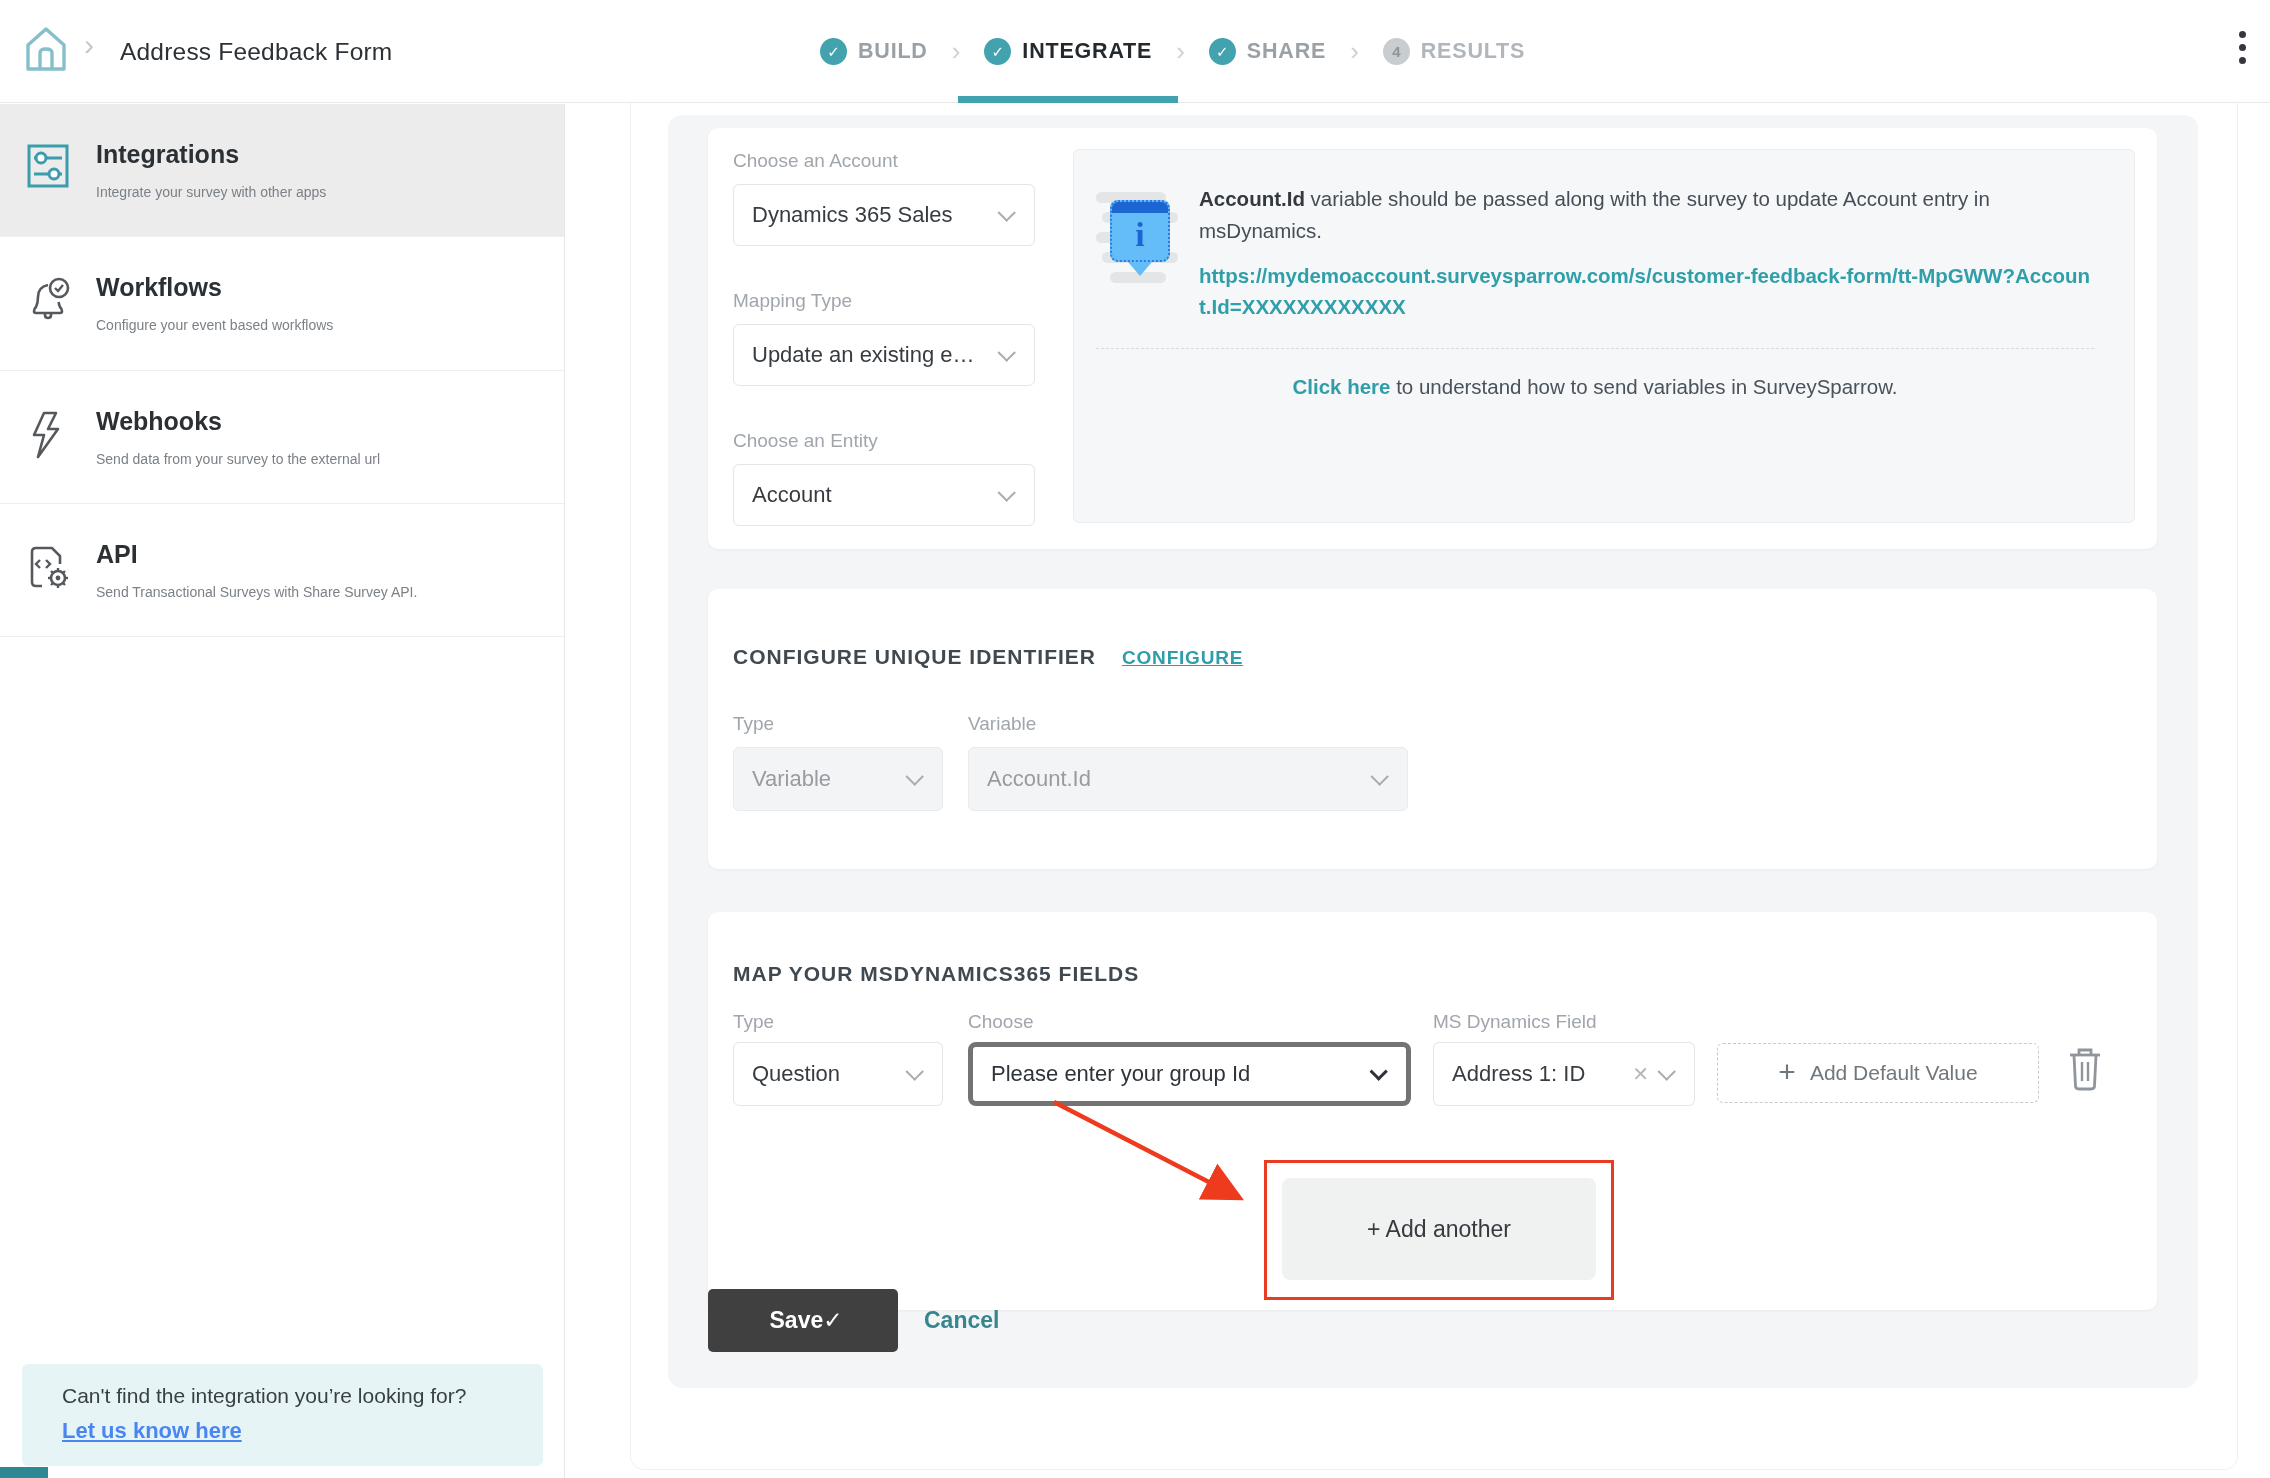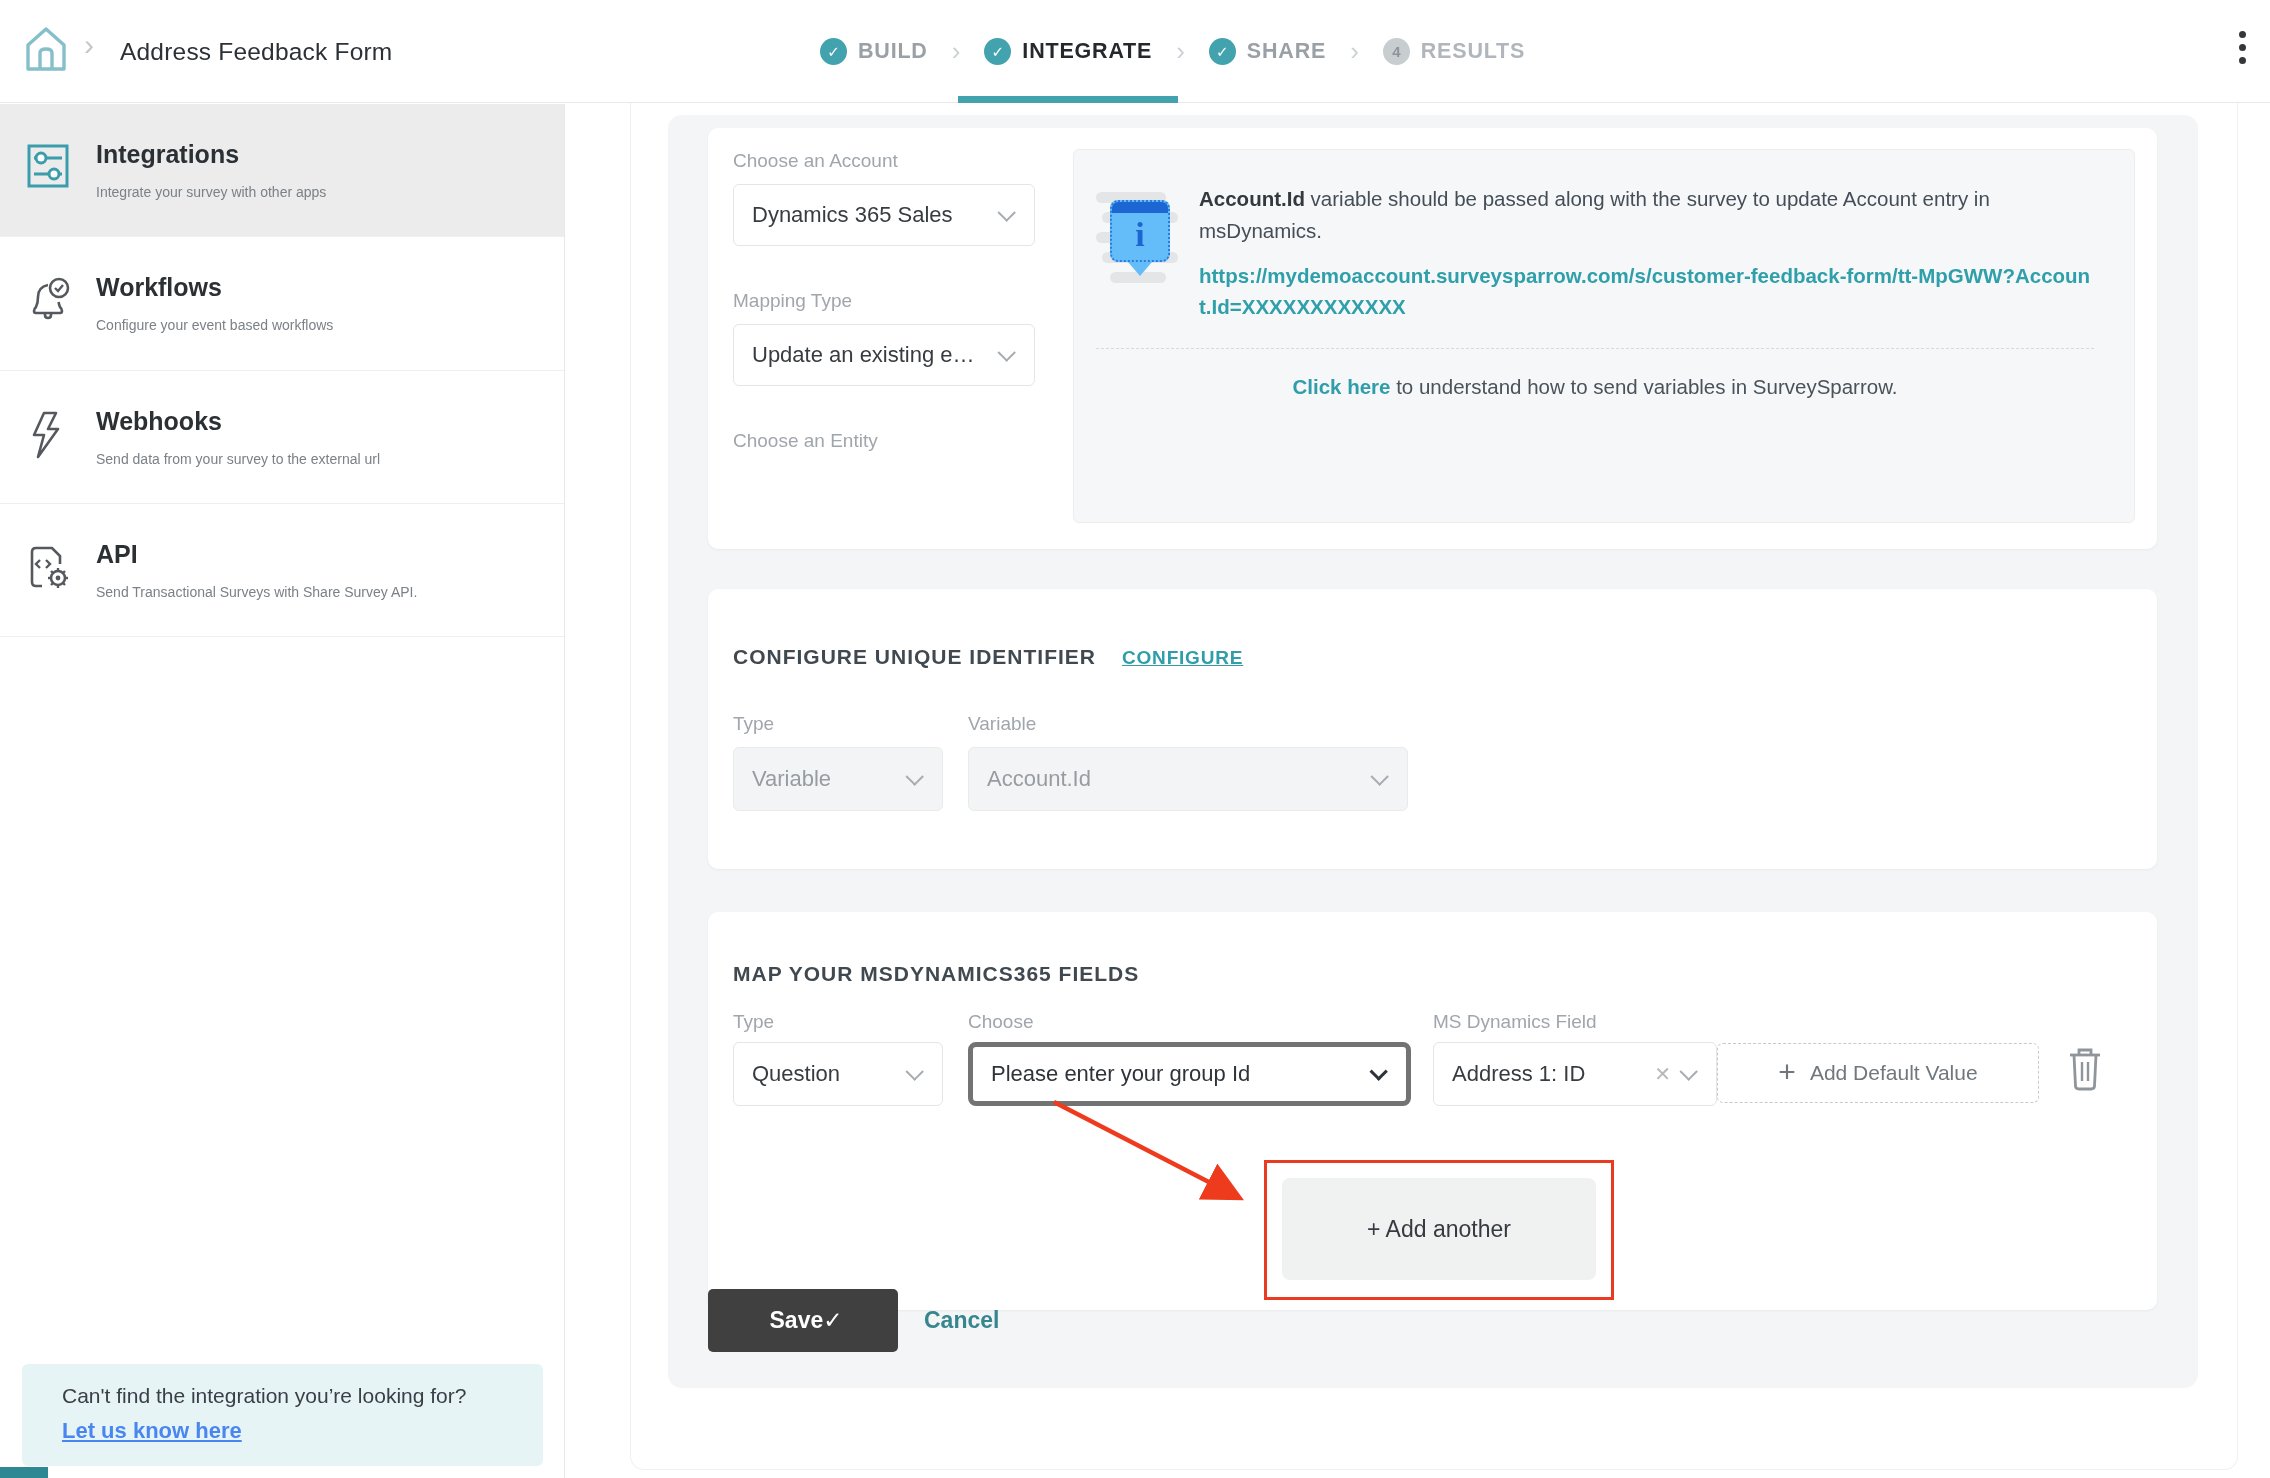--- a/index.html
+++ b/index.html
@@ -232,20 +232,24 @@
   <div class="select" style="left:733px; top:184px; width:302px;">
     <span>Dynamics 365 Sales</span>
     <span class="chev"></span>
   </div>
   <div class="f-label" style="left:733px; top:290px;">Mapping Type</div>
   <div class="select" style="left:733px; top:324px; width:302px;">
     <span>Update an existing e…</span>
     <span class="chev"></span>
   </div>
   <div class="f-label" style="left:733px; top:430px;">Choose an Entity</div>
+  <div class="select" style="left:733px; top:464px; width:302px;">
+    <span>Account</span>
+    <span class="chev"></span>
+  </div>
 
   <div class="info-box">
     <span class="info-ic">
       <div class="bar" style="left:0; top:4px; width:70px;"></div>
       <div class="bar" style="left:6px; top:24px; width:76px;"></div>
       <div class="bar" style="left:0; top:44px; width:70px;"></div>
       <div class="bar" style="left:6px; top:64px; width:76px;"></div>
       <div class="bar" style="left:14px; top:84px; width:56px;"></div>
       <div class="bubble">
           <div class="bubble-top"></div>
@@ -285,21 +289,21 @@
   <div class="f-label" style="left:1433px; top:1011px;">MS Dynamics Field</div>
 
   <div class="select" style="left:733px; top:1042px; width:210px; height:64px;">
     <span>Question</span>
     <span class="chev"></span>
   </div>
   <div class="select focused" style="left:968px; top:1042px; width:443px; height:64px;">
     <span>Please enter your group Id</span>
     <span class="chev"></span>
   </div>
-  <div class="select" style="left:1433px; top:1042px; width:284px; height:64px;">
+  <div class="select" style="left:1433px; top:1042px; width:262px; height:64px;">
     <span>Address 1: ID</span>
     <span class="clear-x">✕</span>
     <span class="chev small"></span>
   </div>
   <div class="add-default">
     <span class="plus">+</span>
     <span>Add Default Value</span>
   </div>
   <span class="trash">
     <svg width="38" height="46" viewBox="0 0 38 46">

